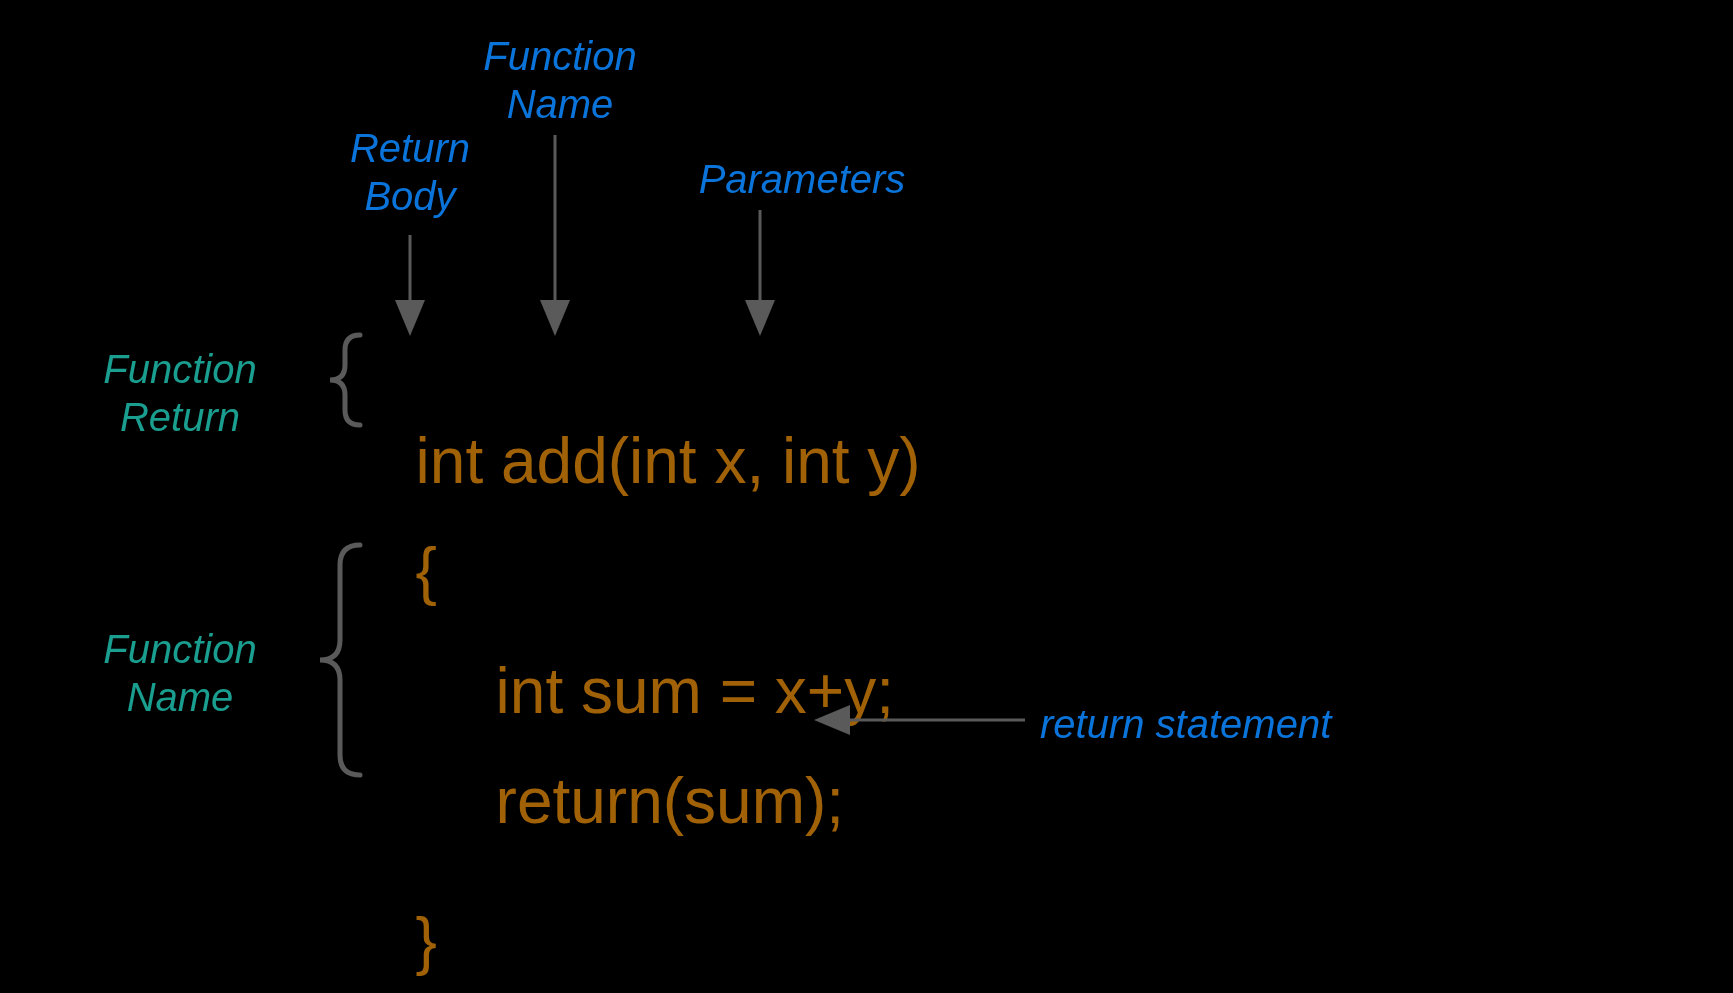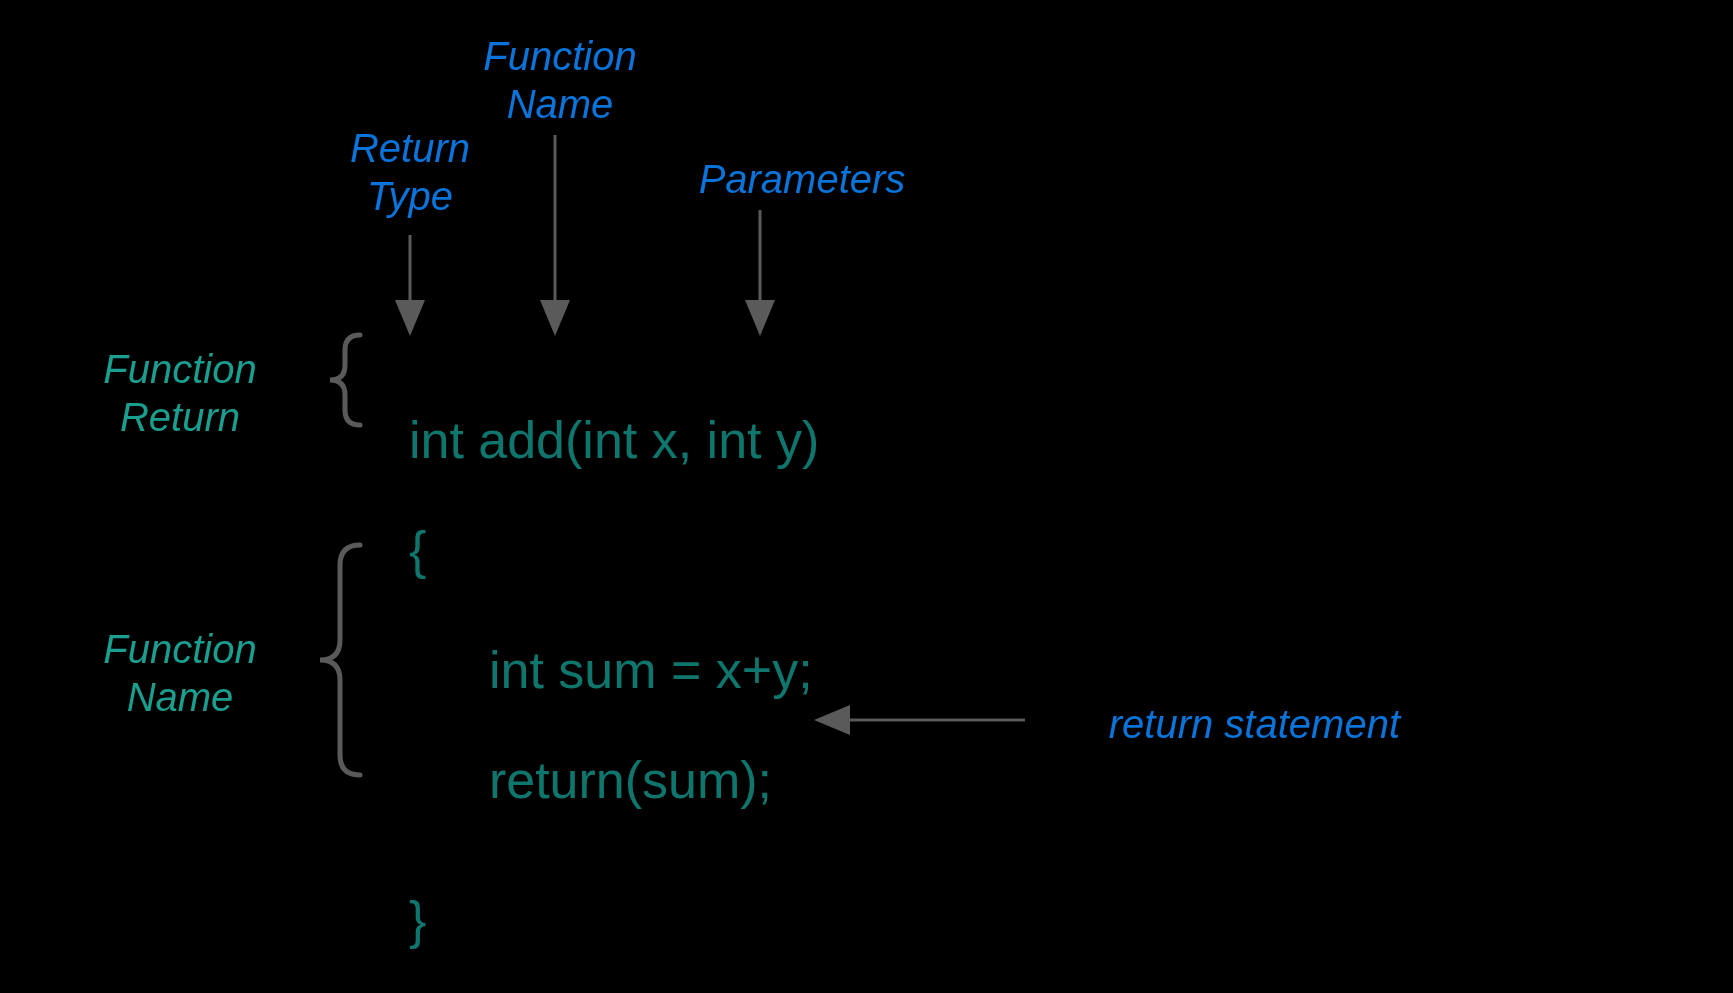--- a/index.html
+++ b/index.html
@@ -21,22 +21,22 @@
   }
   .label-teal {
     color: #1a9e8f;
     font-style: italic;
     font-size: 40px;
     position: absolute;
     text-align: center;
     line-height: 1.2;
   }
   .code-text {
-    color: #0f766e;
-    font-size: 52px;
+    color: #a16207;
+    font-size: 64px;
     position: absolute;
     font-family: Arial, Helvetica, sans-serif;
     white-space: pre;
   }
   svg.overlay {
     position: absolute;
     top: 0; left: 0;
     width: 1733px;
     height: 993px;
     pointer-events: none;
@@ -45,21 +45,21 @@
 </head>
 <body>
 
 <div class="label-blue" style="left:460px; top:32px; width:200px;">
   <span>Function</span><br>
   <span>Name</span>
 </div>
 
 <div class="label-blue" style="left:330px; top:124px; width:160px;">
   <span>Return</span><br>
-  <span>Type</span>
+  <span>Body</span>
 </div>
 
 <div class="label-blue" style="left:672px; top:155px; width:260px;">
   <span>Parameters</span>
 </div>
 
 <div class="label-teal" style="left:80px; top:345px; width:200px;">
   <span>Function</span><br>
   <span>Return</span>
 </div>
@@ -82,21 +82,21 @@
 </div>
 
 <div class="code-text" style="left:460px; top:690px;">
   <span>return(sum);</span>
 </div>
 
 <div class="code-text" style="left:380px; top:830px;">
   <span>}</span>
 </div>
 
-<div class="label-blue" style="left:1040px; top:700px; width:360px; text-align:right;">
+<div class="label-blue" style="left:1040px; top:700px; width:360px; text-align:left;">
   <span>return statement</span>
 </div>
 
 <svg class="overlay" viewBox="0 0 1733 993">
   <defs>
     <marker id="arrowhead" markerWidth="12" markerHeight="10" refX="10" refY="5" orient="auto">
       <polygon points="0 0, 12 5, 0 10" fill="#5a5a5a"></polygon>
     </marker>
   </defs>
 

